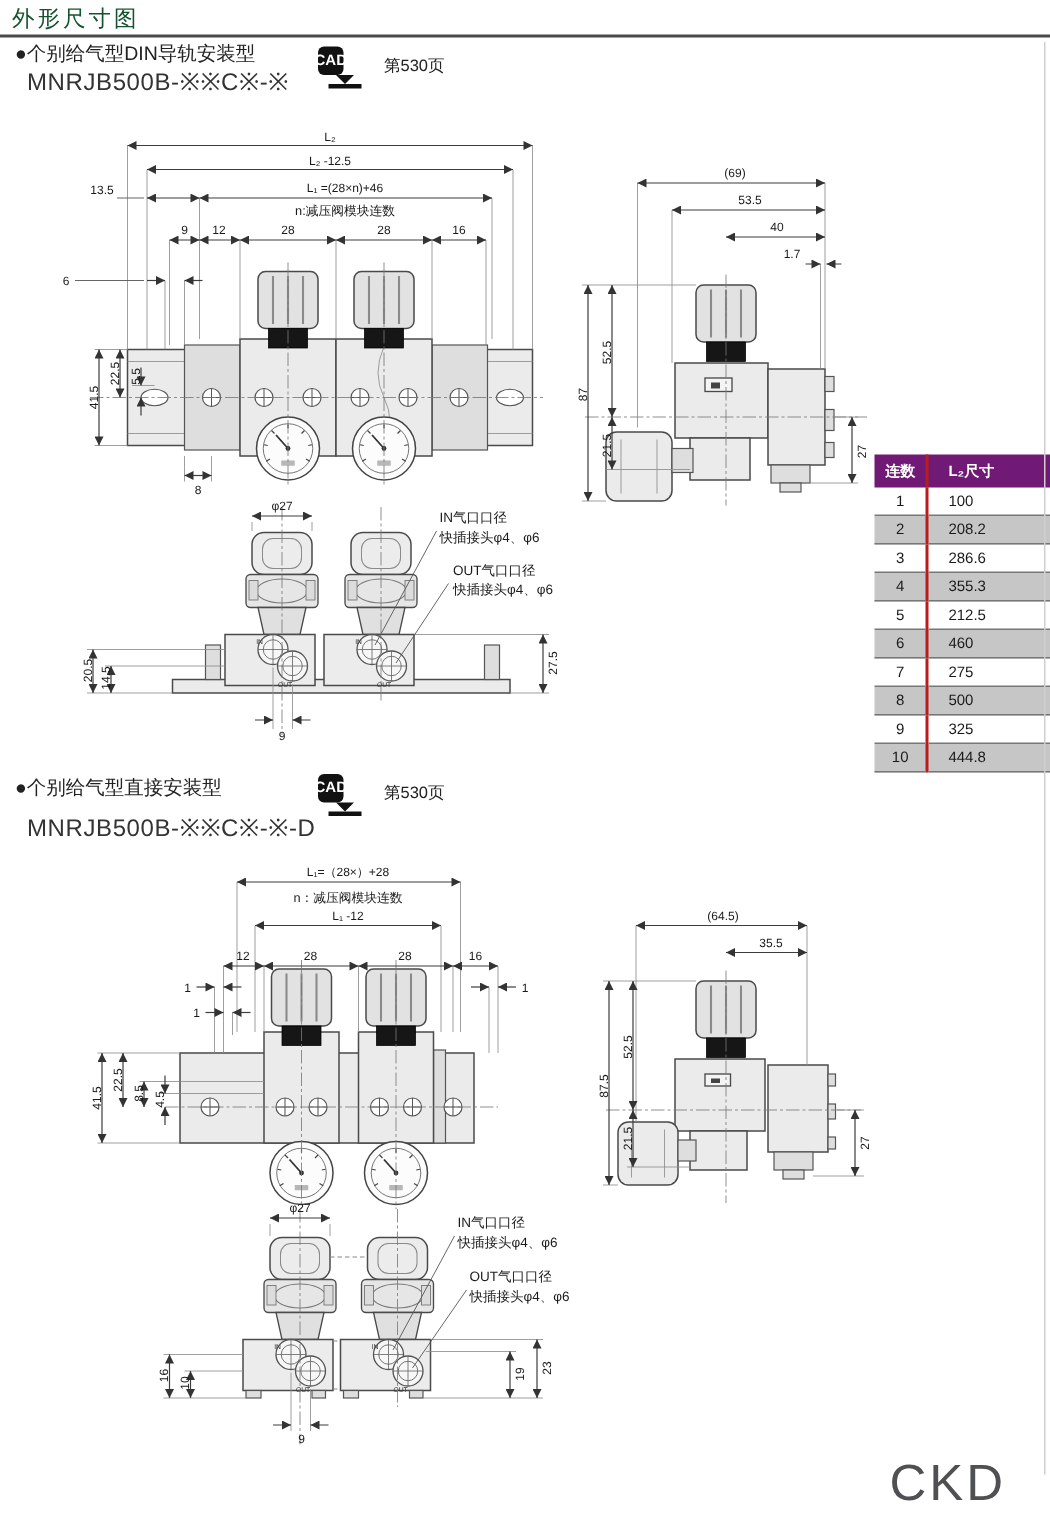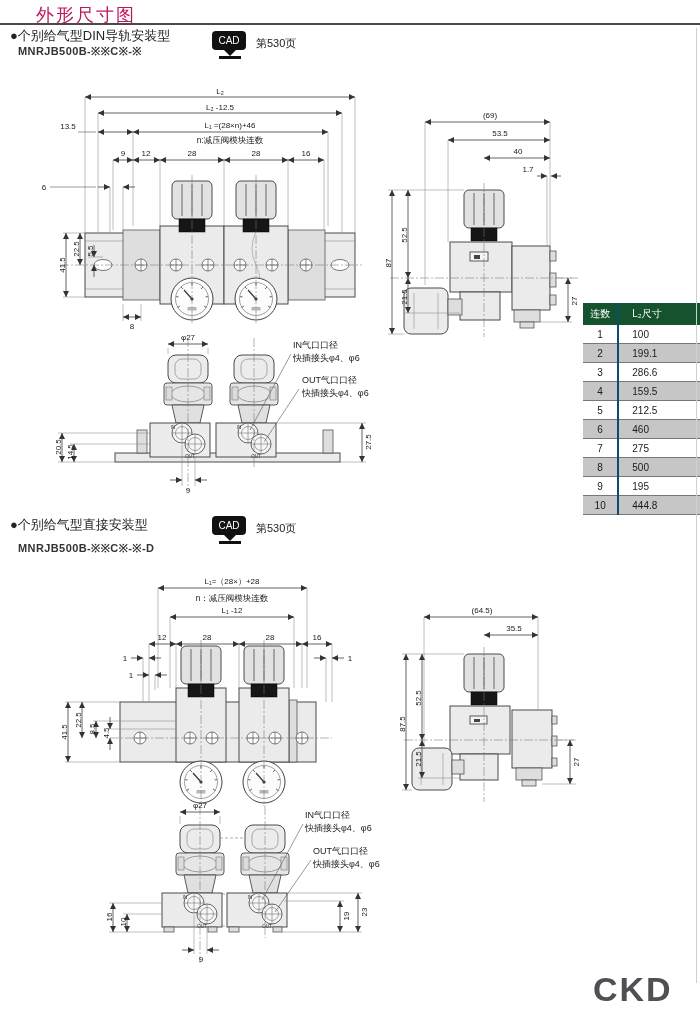--- a/index.html
+++ b/index.html
@@ -1,55 +1,55 @@
 <!DOCTYPE html>
 <html><head>
 <meta charset="utf-8">
 <style>
   html,body{margin:0;padding:0;background:#fff;}
   #page{position:relative;width:700px;height:1016px;background:#fff;overflow:hidden;
         font-family:"Liberation Sans",sans-serif;color:#222;}
   .abs{position:absolute;}
   
-  .title{left:8px;top:3px;font-size:18px;letter-spacing:2px;color:#be185d;margin-left:28px;}
+  .title{left:8px;top:3px;font-size:15px;letter-spacing:2px;color:#14532d;}
   .rule{left:0;top:23px;width:700px;height:2px;background:#4a4a4a;}
   .bullet{font-size:13px;color:#222;}
-  .model{font-size:11px;color:#333;letter-spacing:.4px;font-weight:bold;}
+  .model{font-size:16px;color:#333;letter-spacing:.4px;}
   
   .cadwrap{display:flex;align-items:flex-start;}
   .cadicon{width:36px;}
-  .cadscreen{width:34px;height:19px;background:#111;border-radius:4px;color:#fff;
-             font-size:10px;font-weight:normal;display:flex;align-items:center;justify-content:center;}
+  .cadscreen{width:17px;height:19px;background:#111;border-radius:4px;color:#fff;
+             font-size:10px;font-weight:bold;display:flex;align-items:center;justify-content:center;}
   .cadstand{width:0;border-top:6px solid #111;border-left:6px solid transparent;
             border-right:6px solid transparent;margin:0 auto;}
   .cadbase{width:22px;height:3px;background:#111;margin:0 auto;}
   .cadpage{font-size:11px;margin-left:8px;margin-top:5px;color:#222;text-align:center;}
   
   .spec{border-collapse:collapse;font-size:10px;}
-  .spec th{background:#14532d;color:#fff;font-weight:normal;height:20px;}
+  .spec th{background:#701a75;color:#fff;font-weight:bold;height:20px;}
   .spec td{height:16px;border-bottom:1px solid #777;color:#1a1a1a;}
   .spec .c1{width:36px;text-align:center;}
-  .spec .c2{width:74px;text-align:left;padding-left:13px;border-left:2px solid #0c4a6e;}
+  .spec .c2{width:74px;text-align:left;padding-left:13px;border-left:2px solid #b91c1c;}
   .spec tr.g td{background:#c6c6c6;}
   
   .dl{stroke:#3c3c3c;stroke-width:.8;fill:none;}
   .ext{stroke:#8a8a8a;stroke-width:.55;fill:none;}
   .cl{stroke:#777;stroke-width:.55;fill:none;stroke-dasharray:9 2 2 2;}
   .dsh{stroke:#888;stroke-width:.7;fill:none;stroke-dasharray:3 2;}
   .ld{stroke:#555;stroke-width:.6;fill:none;}
   .bf{fill:#ebebeb;stroke:#4a4a4a;stroke-width:1;}
   .bf2{fill:#f4f4f4;stroke:#4a4a4a;stroke-width:.9;}
   .bf3{fill:#dedede;stroke:#555;stroke-width:.8;}
   .dk{fill:#161616;stroke:#000;stroke-width:.5;}
   .t{font:8px "Liberation Sans",sans-serif;fill:#1a1a1a;text-anchor:middle;}
   .tc{font:8.5px "Liberation Sans",sans-serif;fill:#1a1a1a;text-anchor:middle;}
   .tl{font:9px "Liberation Sans",sans-serif;fill:#1a1a1a;text-anchor:start;}
   .tp{font:4.5px "Liberation Sans",sans-serif;fill:#333;text-anchor:middle;}
   .edge{background:#cfcfcf;}
-  .logo{font-size:34px;font-weight:bold;letter-spacing:2px;color:#4e5053;}
+  .logo{font-size:34px;font-weight:normal;letter-spacing:2px;color:#4e5053;}
 </style>
 </head>
 <body>
 
 <div id="page">
 
   <div class="abs title">外形尺寸图</div>
   <div class="abs rule"></div>
 
   <div class="abs bullet" style="left:10px;top:27px">●个别给气型DIN导轨安装型</div>
@@ -308,49 +308,49 @@
         <th class="c2">L₂尺寸</th>
       </tr>
     </thead>
     <tbody>
       <tr>
           <td class="c1">1</td>
           <td class="c2">100</td>
         </tr>
       <tr class="g">
           <td class="c1">2</td>
-          <td class="c2">199.1</td>
+          <td class="c2">208.2</td>
         </tr>
       <tr>
           <td class="c1">3</td>
           <td class="c2">286.6</td>
         </tr>
       <tr class="g">
           <td class="c1">4</td>
-          <td class="c2">159.5</td>
+          <td class="c2">355.3</td>
         </tr>
       <tr>
           <td class="c1">5</td>
           <td class="c2">212.5</td>
         </tr>
       <tr class="g">
           <td class="c1">6</td>
           <td class="c2">460</td>
         </tr>
       <tr>
           <td class="c1">7</td>
           <td class="c2">275</td>
         </tr>
       <tr class="g">
           <td class="c1">8</td>
           <td class="c2">500</td>
         </tr>
       <tr>
           <td class="c1">9</td>
-          <td class="c2">195</td>
+          <td class="c2">325</td>
         </tr>
       <tr class="g">
           <td class="c1">10</td>
           <td class="c2">444.8</td>
         </tr>
     </tbody>
   </table>
 
   <div class="abs bullet" style="left:10px;top:516px">●个别给气型直接安装型</div>
   <div class="abs model" style="left:18px;top:540px">MNRJB500B-※※C※-※-D</div>

